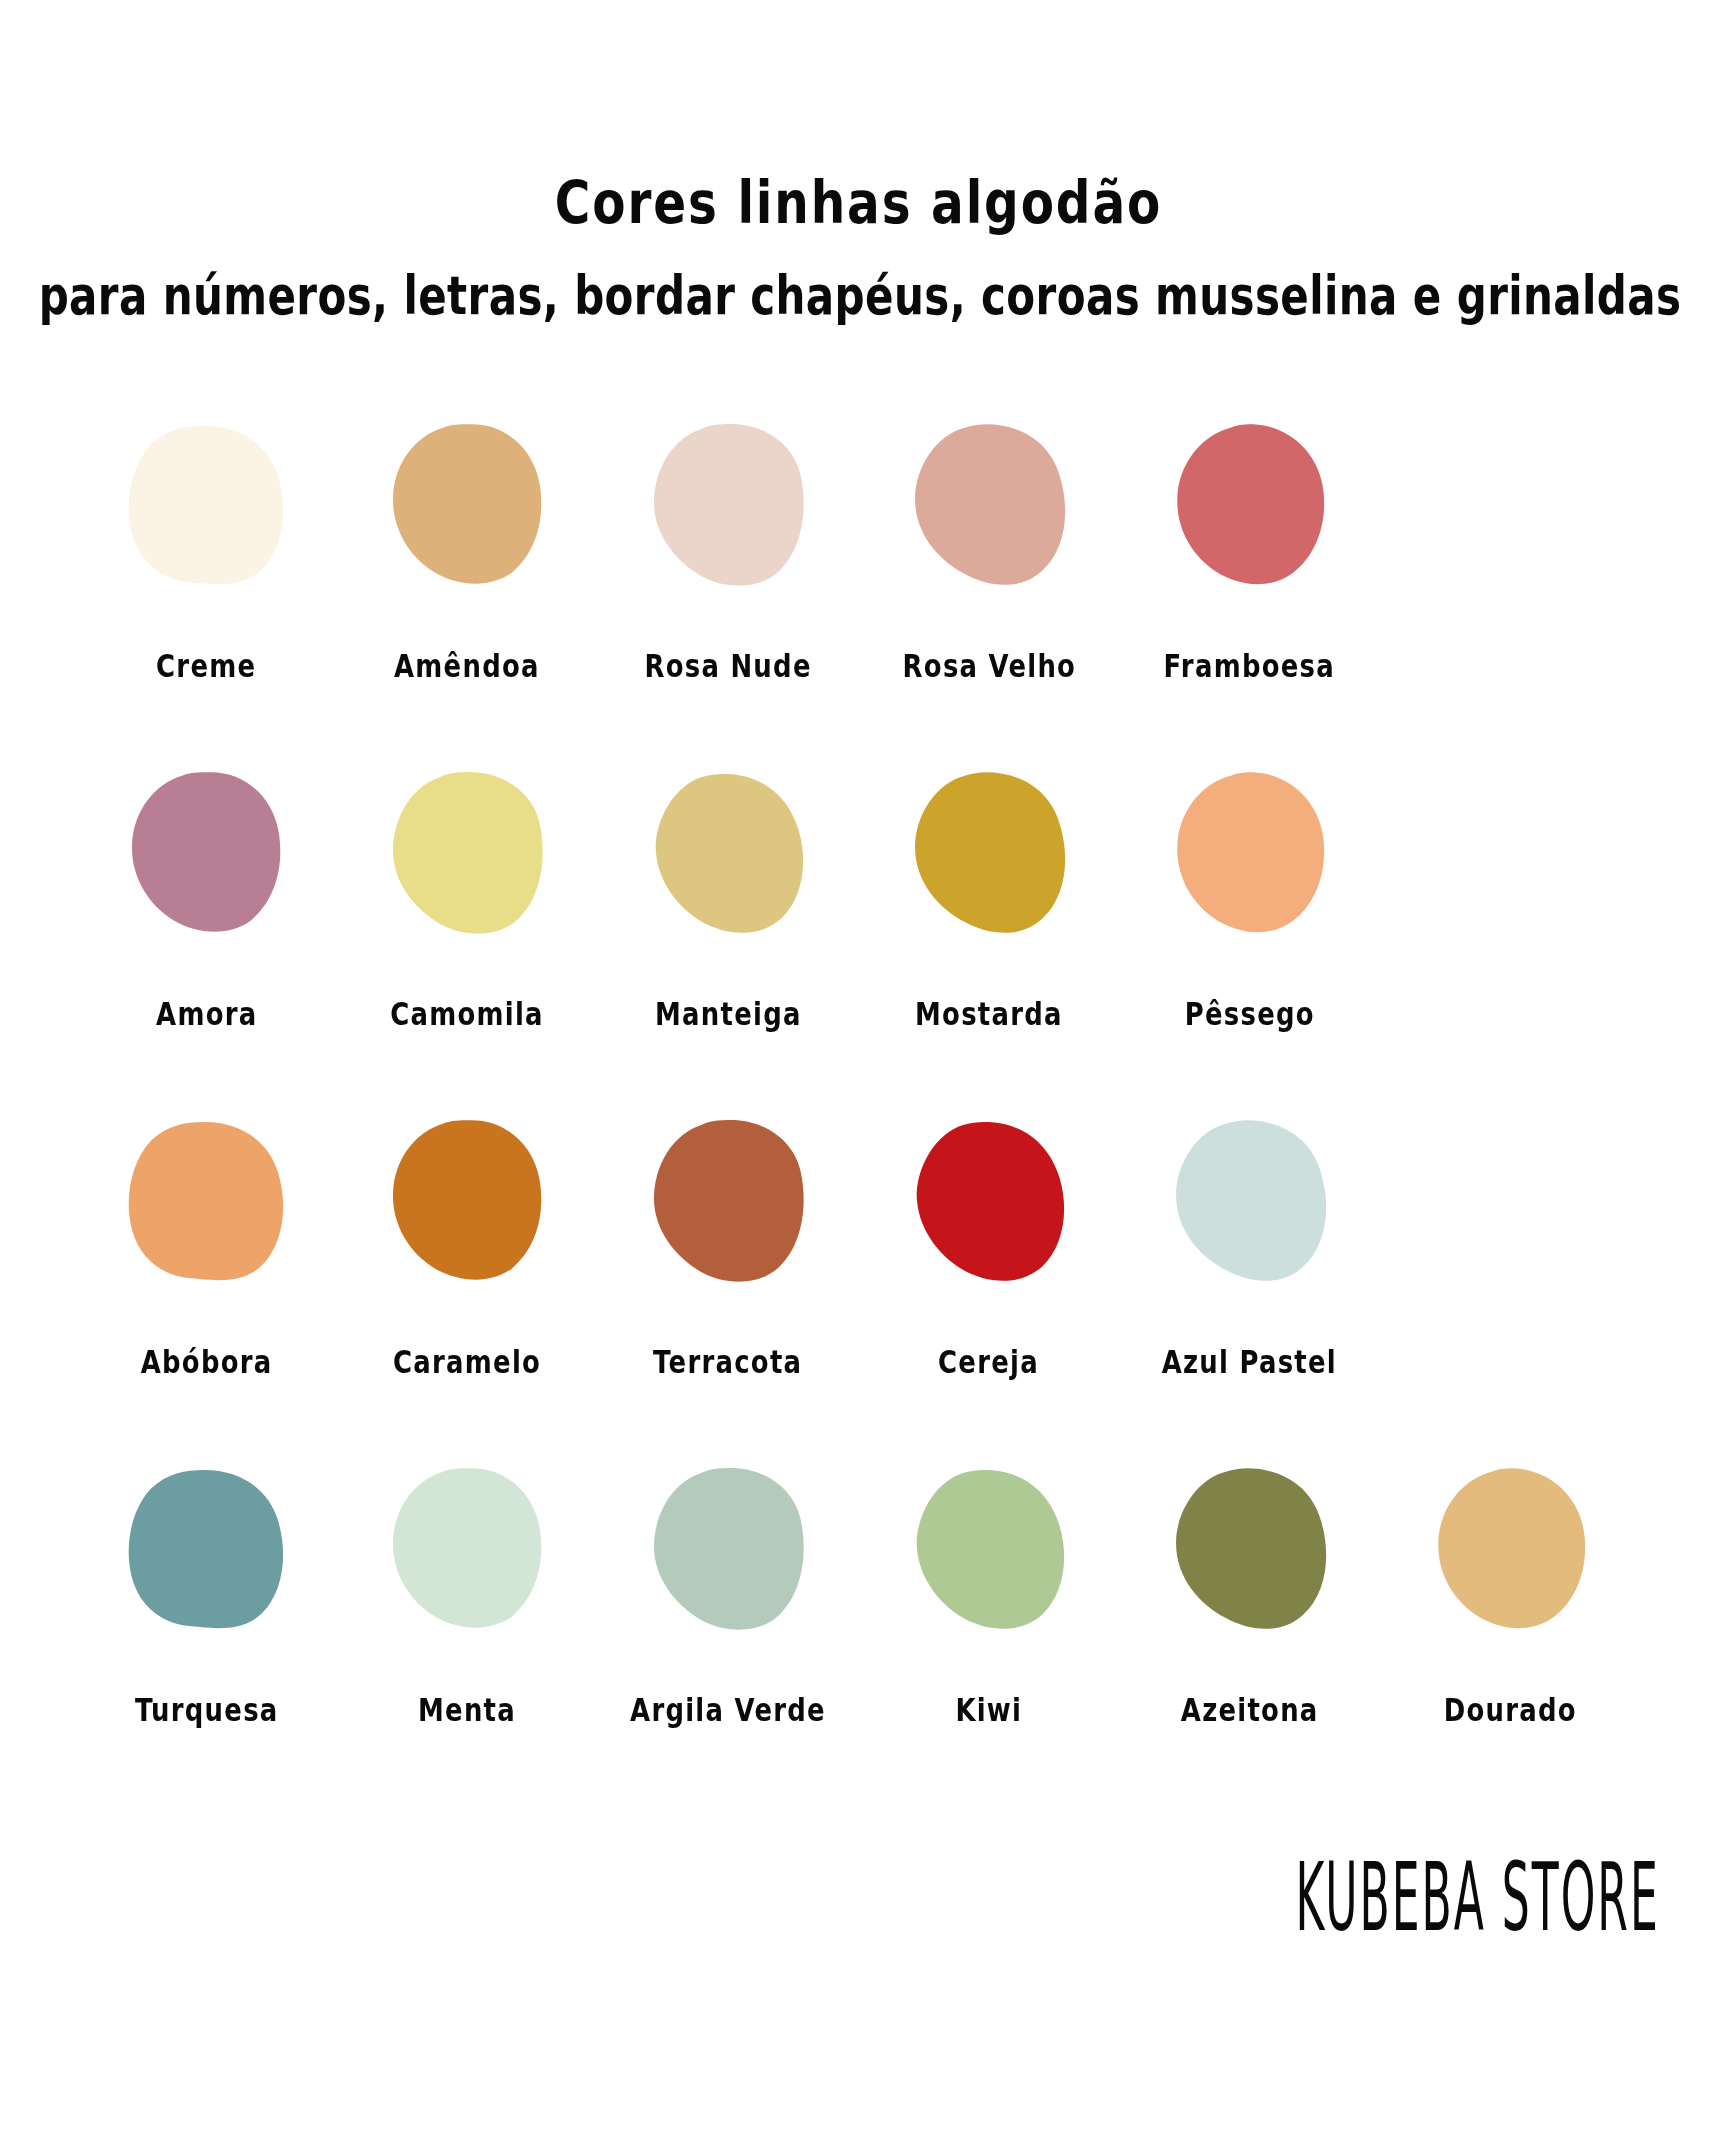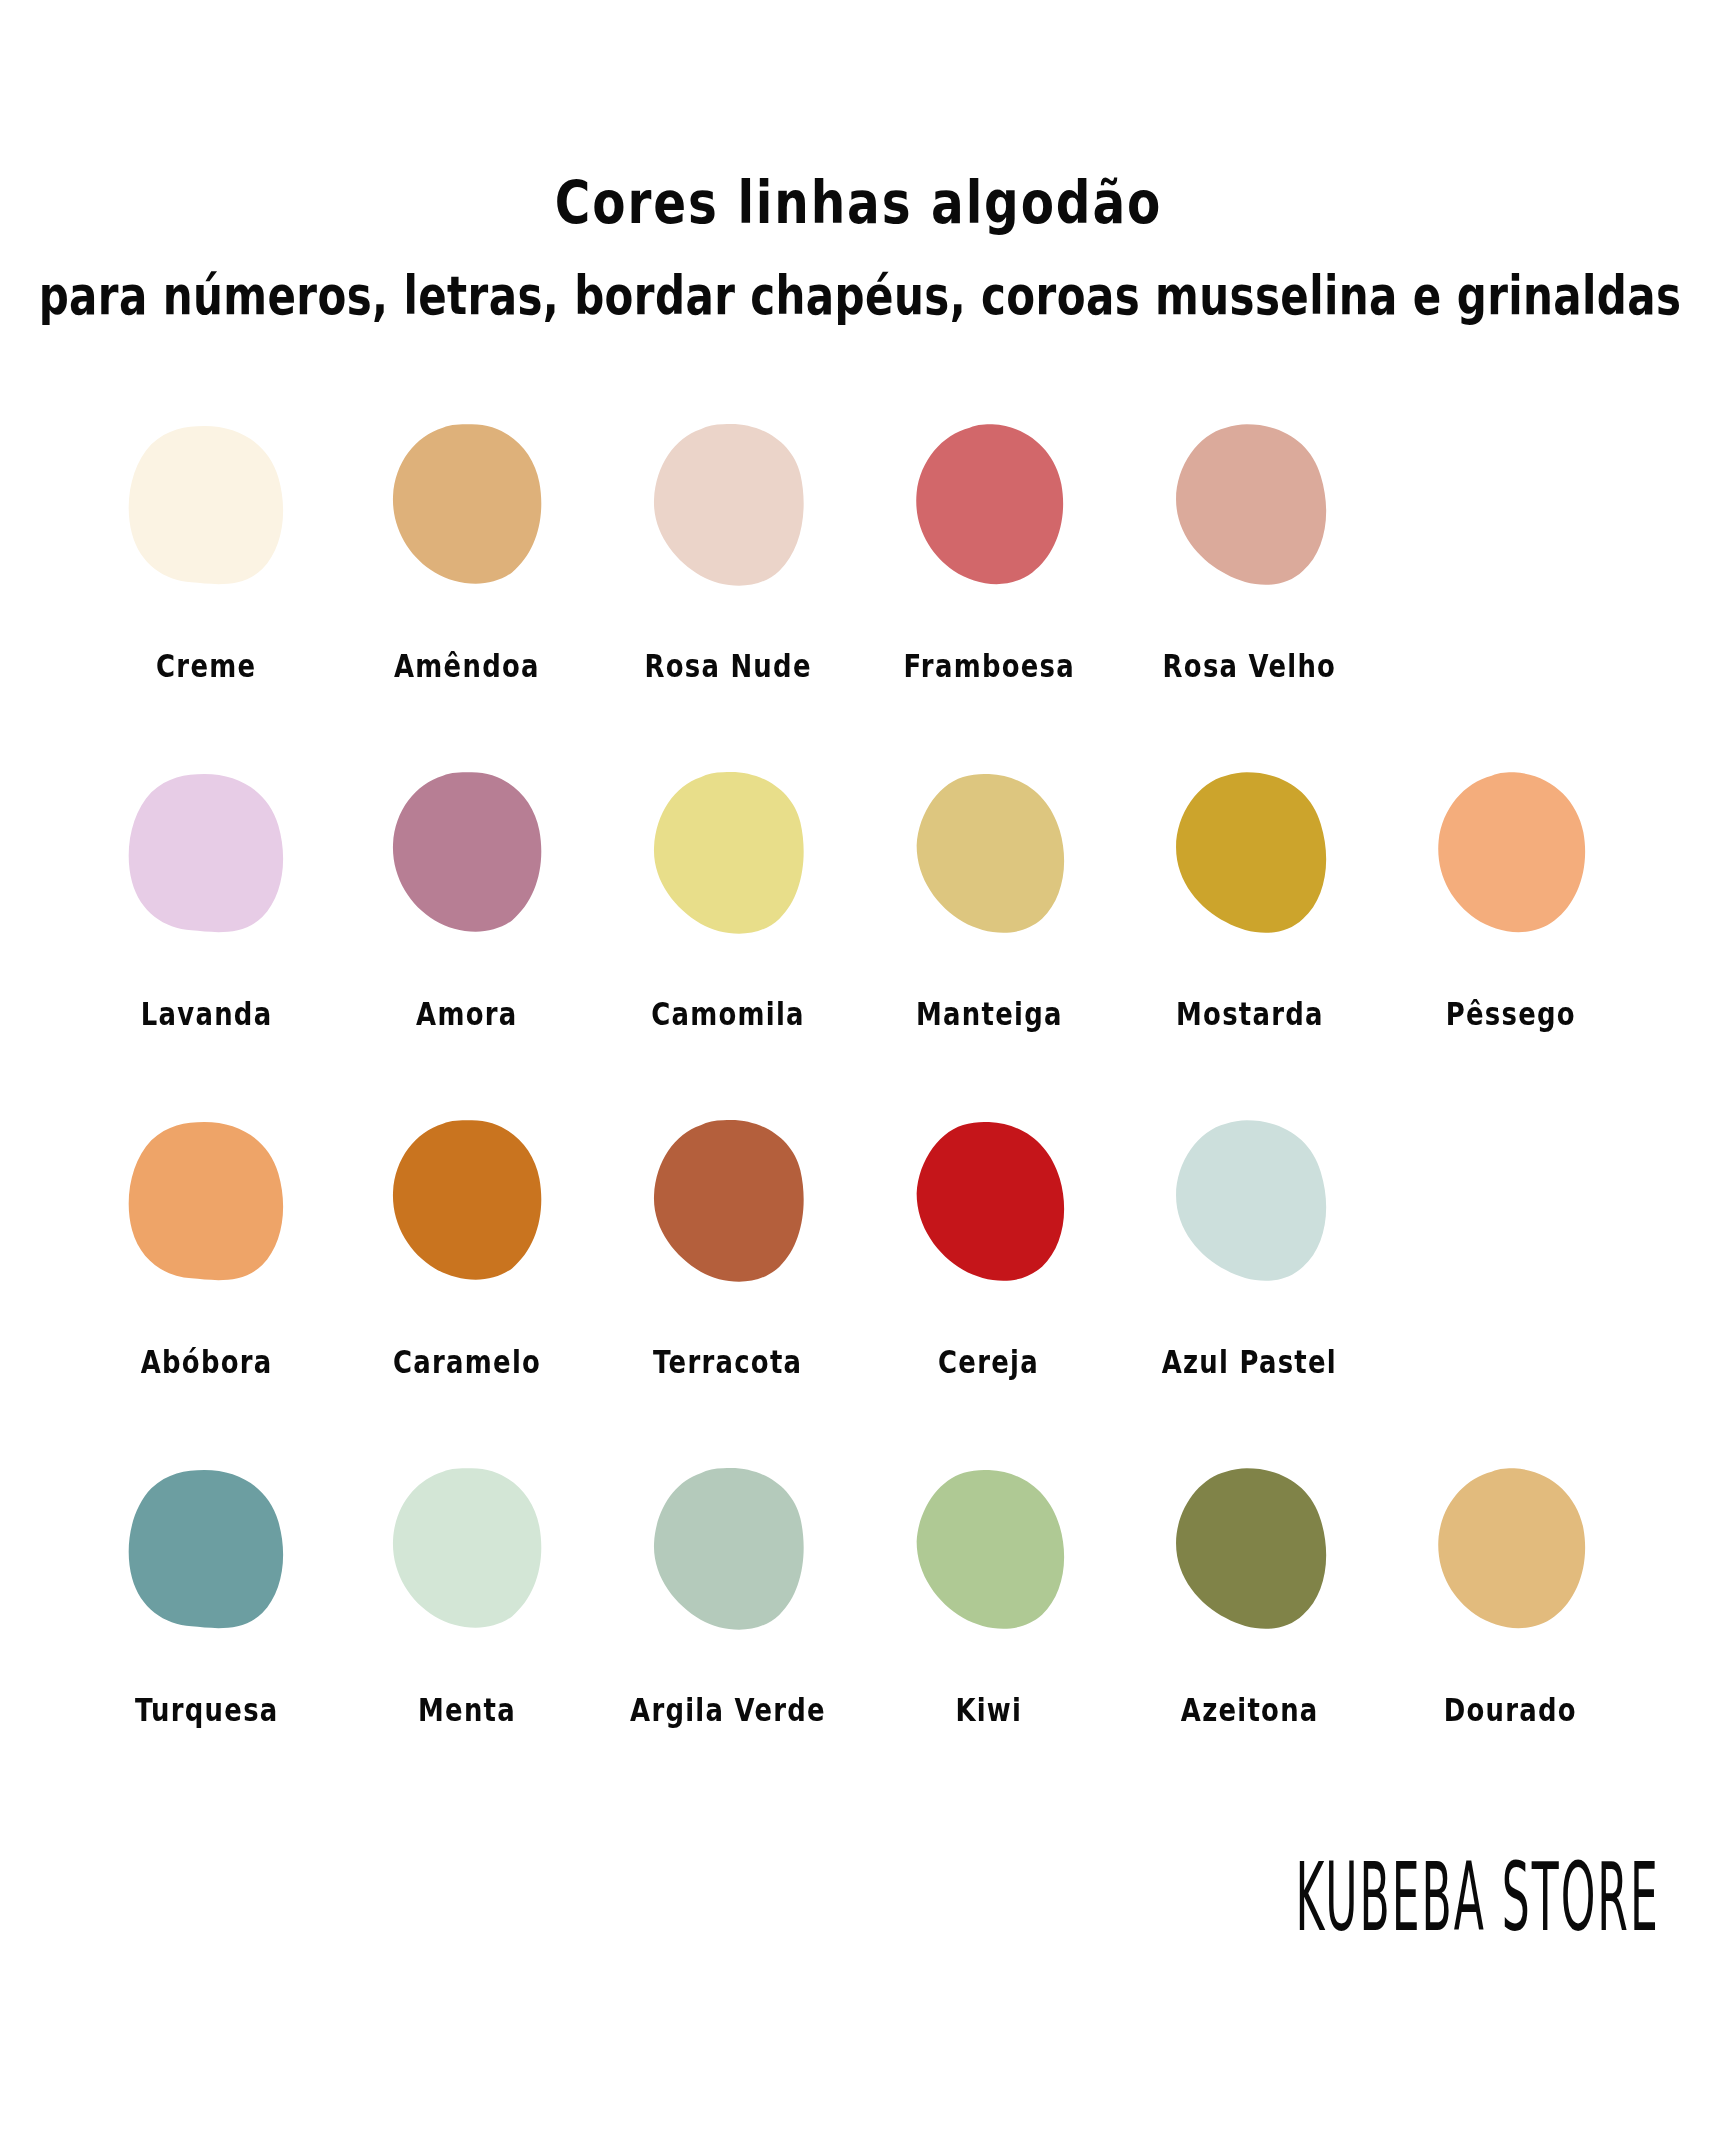--- a/index.html
+++ b/index.html
@@ -164,47 +164,39 @@
           <div class="blob-wrap">
             <svg class="blob" viewBox="0 0 102 104" preserveAspectRatio="none">
               <path d="M48,2 C70,0 91,12 96,32 C101,53 97,77 83,90 C70,102 49,101 34,93 C18,84 4,67 5,47 C6,27 18,10 34,5 C38,3 43,2 48,2 Z" fill="#EBD4C9"></path>
             </svg>
           </div>
           <div class="swatch-label">Rosa Nude</div>
         </div>
         <div class="swatch-cell">
           <div class="blob-wrap">
             <svg class="blob" viewBox="0 0 102 104" preserveAspectRatio="none">
+              <path d="M49,2 C71,2 89,13 95,33 C102,55 98,78 84,90 C71,102 51,100 36,92 C20,84 5,68 5,47 C5,27 19,8 36,4 C40,3 45,2 49,2 Z" fill="#DBAA9B"></path>
+            </svg>
+          </div>
+          <div class="swatch-label">Rosa Velho</div>
+        </div>
+        <div class="swatch-cell">
+          <div class="blob-wrap">
+            <svg class="blob" viewBox="0 0 102 104" preserveAspectRatio="none">
               <path d="M53,2 C75,3 92,18 96,38 C100,59 93,80 78,91 C63,102 43,99 29,90 C14,80 4,63 6,43 C8,24 22,8 39,4 C44,2 49,2 53,2 Z" fill="#D2676A"></path>
             </svg>
           </div>
           <div class="swatch-label">Framboesa</div>
-        </div>
-        <div class="swatch-cell">
-          <div class="blob-wrap">
-            <svg class="blob" viewBox="0 0 102 104" preserveAspectRatio="none">
-              <path d="M49,2 C71,2 89,13 95,33 C102,55 98,78 84,90 C71,102 51,100 36,92 C20,84 5,68 5,47 C5,27 19,8 36,4 C40,3 45,2 49,2 Z" fill="#DBAA9B"></path>
-            </svg>
-          </div>
-          <div class="swatch-label">Rosa Velho</div>
         </div>
       </div>
       <div class="row-gap"></div>
       <div class="swatch-row">
         <div class="swatch-cell">
           <div class="blob-wrap">
             <svg class="blob" viewBox="0 0 102 104" preserveAspectRatio="none">
-              <path d="M50,3 C72,3 90,14 96,34 C102,54 99,76 86,89 C73,101 55,98 42,97 C25,96 10,86 5,68 C0,50 4,27 17,14 C27,5 38,3 50,3 Z" fill="#E7CCE6"></path>
-            </svg>
-          </div>
-          <div class="swatch-label">Lavanda</div>
-        </div>
-        <div class="swatch-cell">
-          <div class="blob-wrap">
-            <svg class="blob" viewBox="0 0 102 104" preserveAspectRatio="none">
               <path d="M52,2 C74,1 92,16 96,37 C100,58 94,79 79,91 C65,101 45,99 31,91 C15,82 4,64 5,45 C6,25 19,9 36,4 C41,2 47,2 52,2 Z" fill="#B77E94"></path>
             </svg>
           </div>
           <div class="swatch-label">Amora</div>
         </div>
         <div class="swatch-cell">
           <div class="blob-wrap">
             <svg class="blob" viewBox="0 0 102 104" preserveAspectRatio="none">
               <path d="M48,2 C70,0 91,12 96,32 C101,53 97,77 83,90 C70,102 49,101 34,93 C18,84 4,67 5,47 C6,27 18,10 34,5 C38,3 43,2 48,2 Z" fill="#E8DE8A"></path>
             </svg>

